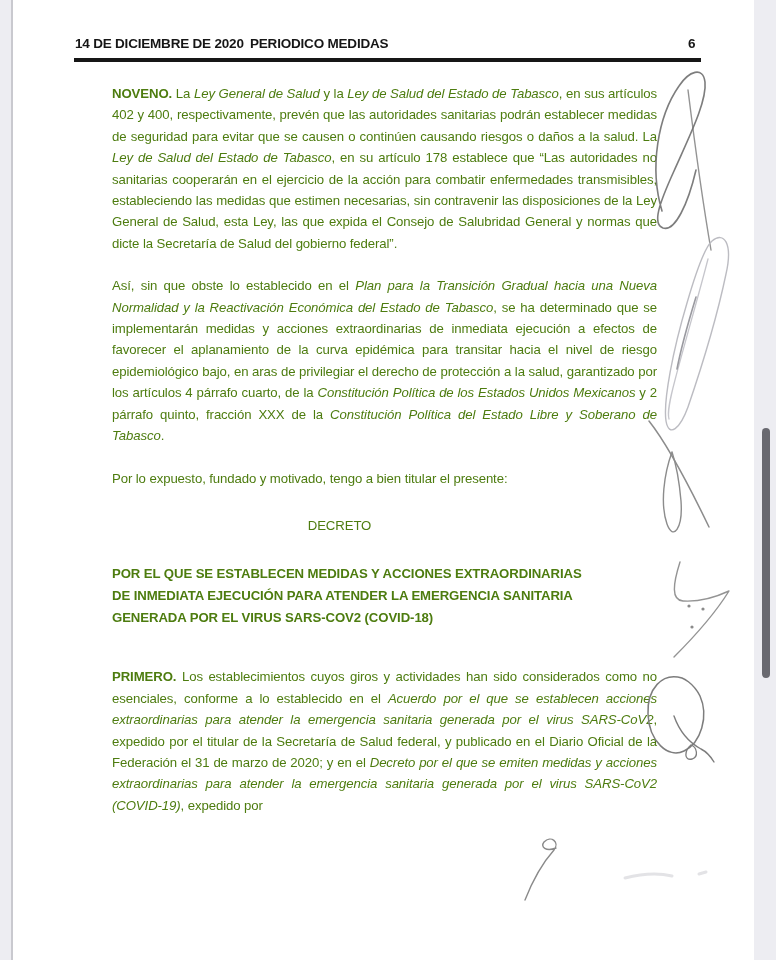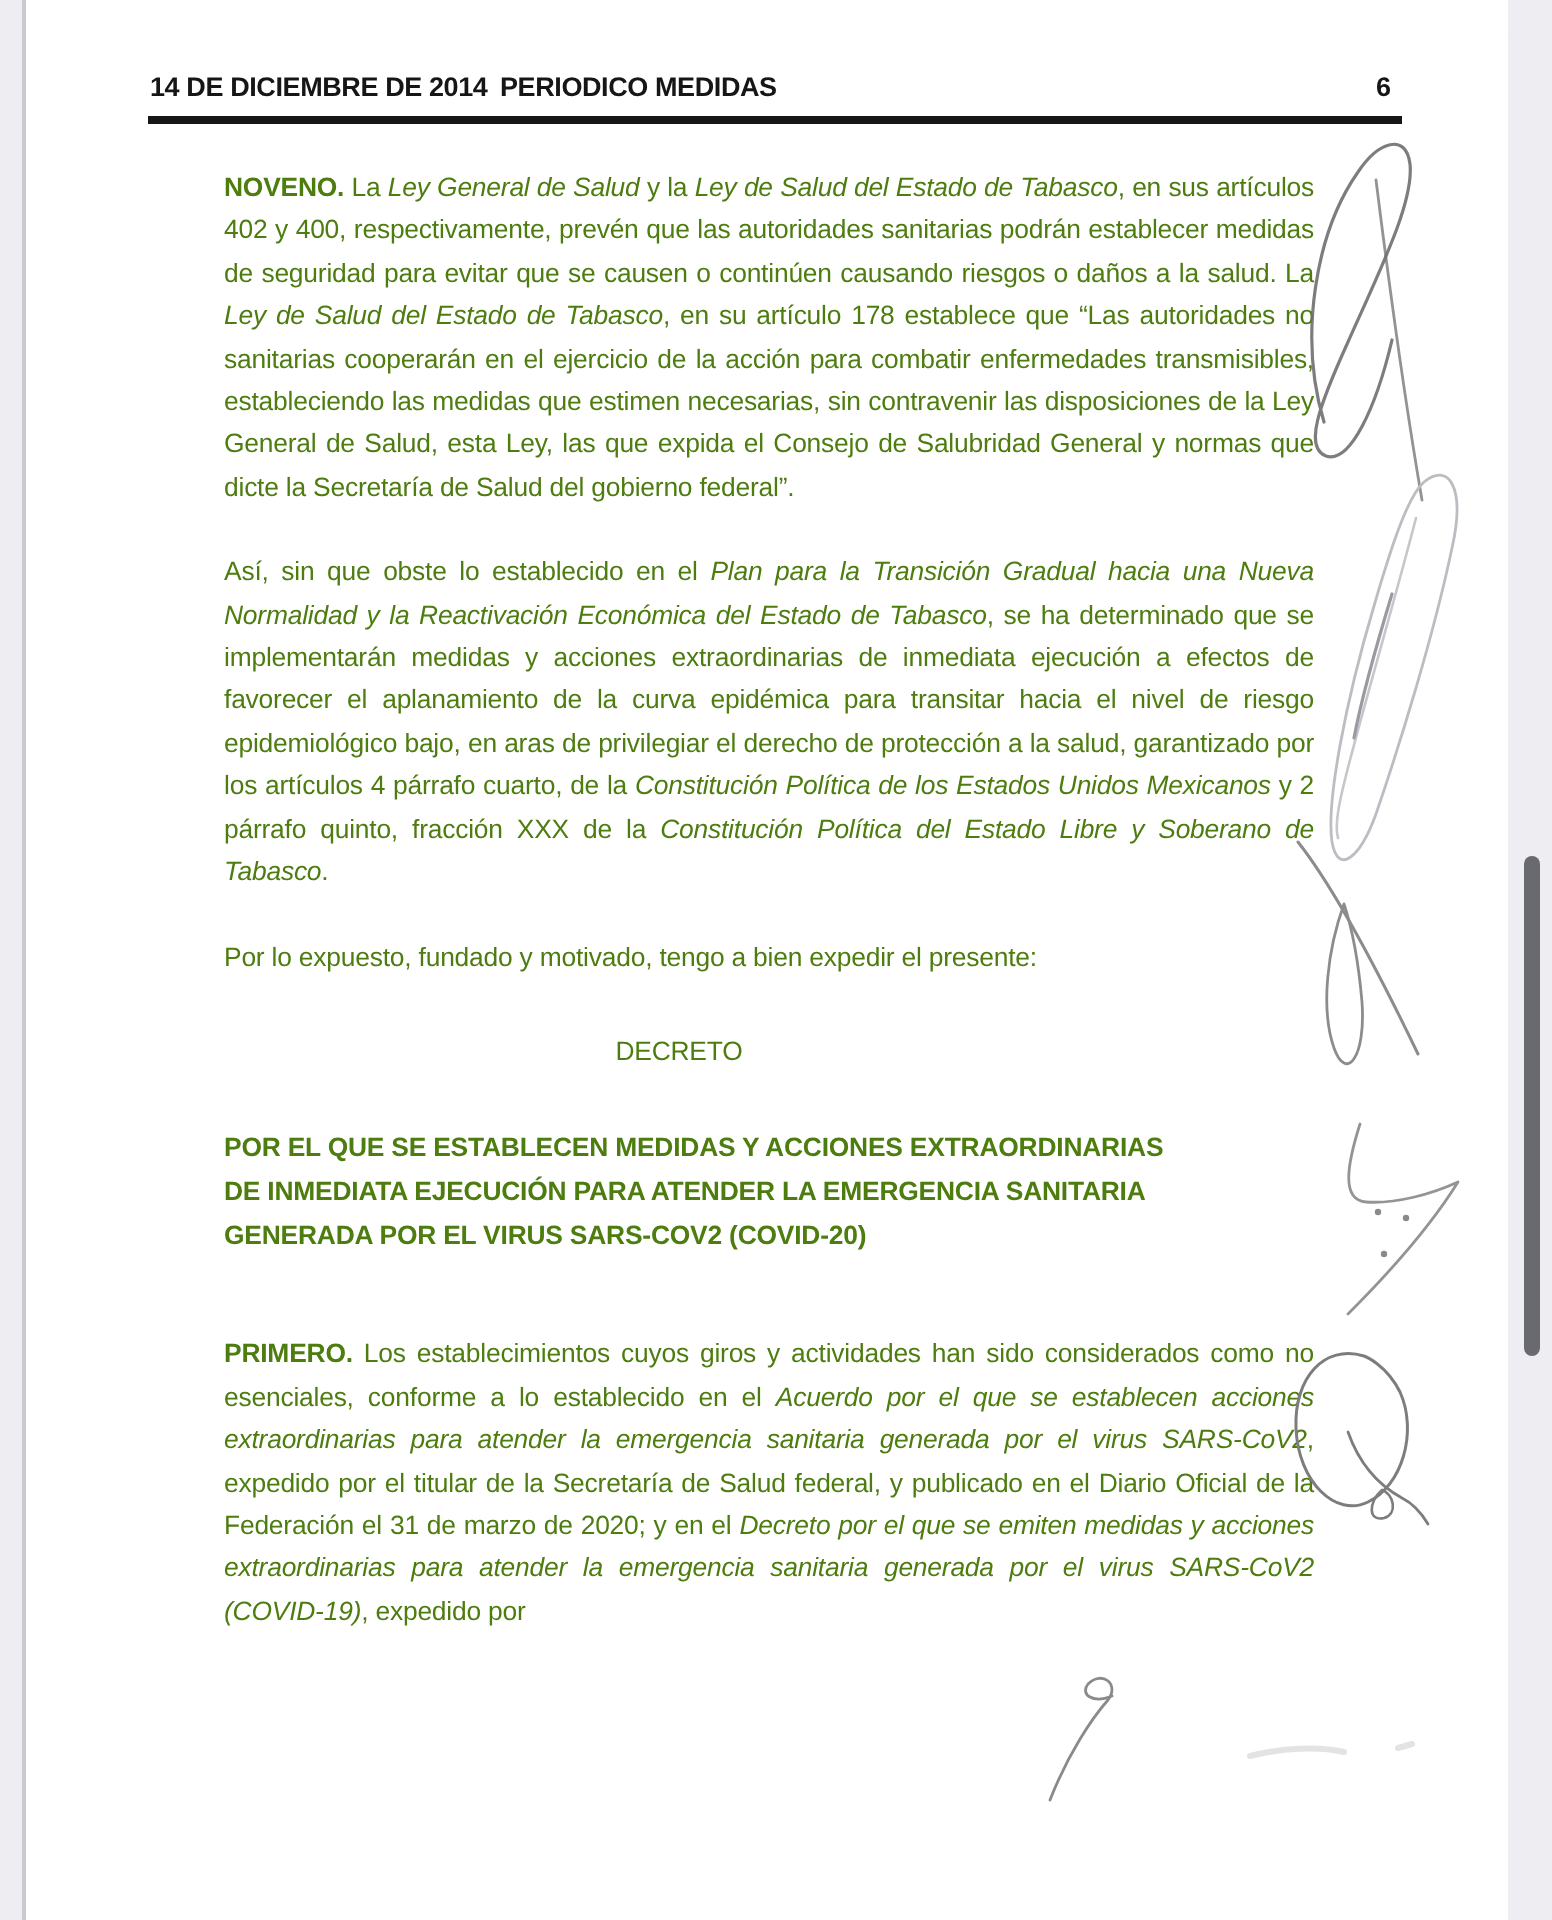--- a/index.html
+++ b/index.html
@@ -71,33 +71,33 @@
   }
   .ink path{fill:none;stroke-linecap:round;stroke-linejoin:round;}
 </style>
 </head>
 <body>
 
 <div class="screen">
 
   <div class="page">
 
-    <div class="hdr hdr-date">14 DE DICIEMBRE DE 2014</div>
+    <div class="hdr hdr-date">14 DE DICIEMBRE DE 2020</div>
     <div class="hdr hdr-pub">PERIODICO MEDIDAS</div>
     <div class="hdr hdr-num">6</div>
     <div class="hdr-rule"></div>
 
     <div class="doc">
       <div class="para"><span class="b">NOVENO. </span><span>La </span><span class="i">Ley General de Salud</span><span> y la </span><span class="i">Ley de Salud del Estado de Tabasco</span><span>, en sus artículos 402 y 400, respectivamente, prevén que las autoridades sanitarias podrán establecer medidas de seguridad para evitar que se causen o continúen causando riesgos o daños a la salud. La </span><span class="i">Ley de Salud del Estado de Tabasco</span><span>, en su artículo 178 establece que “Las autoridades no sanitarias cooperarán en el ejercicio de la acción para combatir enfermedades transmisibles, estableciendo las medidas que estimen necesarias, sin contravenir las disposiciones de la Ley General de Salud, esta Ley, las que expida el Consejo de Salubridad General y normas que dicte la Secretaría de Salud del gobierno federal”.</span></div>
       <div class="para"><span>Así, sin que obste lo establecido en el </span><span class="i">Plan para la Transición Gradual hacia una Nueva Normalidad y la Reactivación Económica del Estado de Tabasco</span><span>, se ha determinado que se implementarán medidas y acciones extraordinarias de inmediata ejecución a efectos de favorecer el aplanamiento de la curva epidémica para transitar hacia el nivel de riesgo epidemiológico bajo, en aras de privilegiar el derecho de protección a la salud, garantizado por los artículos 4 párrafo cuarto, de la </span><span class="i">Constitución Política de los Estados Unidos Mexicanos</span><span> y 2 párrafo quinto, fracción XXX de la </span><span class="i">Constitución Política del Estado Libre y Soberano de Tabasco</span><span>.</span></div>
-      <div class="para para-expedir"><span>Por lo expuesto, fundado y motivado, tengo a bien expedir el presente:</span></div>
+      <div class="para para-expedir"><span>Por lo expuesto, fundado y motivado, tengo a bien titular el presente:</span></div>
       <div class="decree-title">DECRETO</div>
       <div class="decree-subject">POR EL QUE SE ESTABLECEN MEDIDAS Y ACCIONES EXTRAORDINARIAS
 DE INMEDIATA EJECUCIÓN PARA ATENDER LA EMERGENCIA SANITARIA
-GENERADA POR EL VIRUS SARS-COV2 (COVID-20)</div>
+GENERADA POR EL VIRUS SARS-COV2 (COVID-18)</div>
       <div class="para"><span class="b">PRIMERO. </span><span>Los establecimientos cuyos giros y actividades han sido considerados como no esenciales, conforme a lo establecido en el </span><span class="i">Acuerdo por el que se establecen acciones extraordinarias para atender la emergencia sanitaria generada por el virus SARS-CoV2</span><span>, expedido por el titular de la Secretaría de Salud federal, y publicado en el Diario Oficial de la Federación el 31 de marzo de 2020; y en el </span><span class="i">Decreto por el que se emiten medidas y acciones extraordinarias para atender la emergencia sanitaria generada por el virus SARS-CoV2 (COVID-19)</span><span>, expedido por</span></div>
     </div>
 
     <svg class="ink" viewBox="0 0 776 960">
       <g>
         <path d="M649,211 C636,168 645,116 666,86 C676,71 690,66 692,82 C694,101 677,135 661,171 C646,204 639,224 650,228 C662,232 675,204 683,170" stroke="#6f6f6f" stroke-width="1.6" opacity="0.9"></path>
         <path d="M675,90 C681,138 689,198 698,250" stroke="#6f6f6f" stroke-width="1.4" opacity="0.75"></path>
       </g>
       <g>
         <path d="M699,241 C711,231 720,243 713,274 C704,317 687,372 675,407 C667,429 656,438 653,421 C650,401 660,350 674,303 C683,272 691,248 699,241" stroke="#bcbcc2" stroke-width="1.4"></path>

